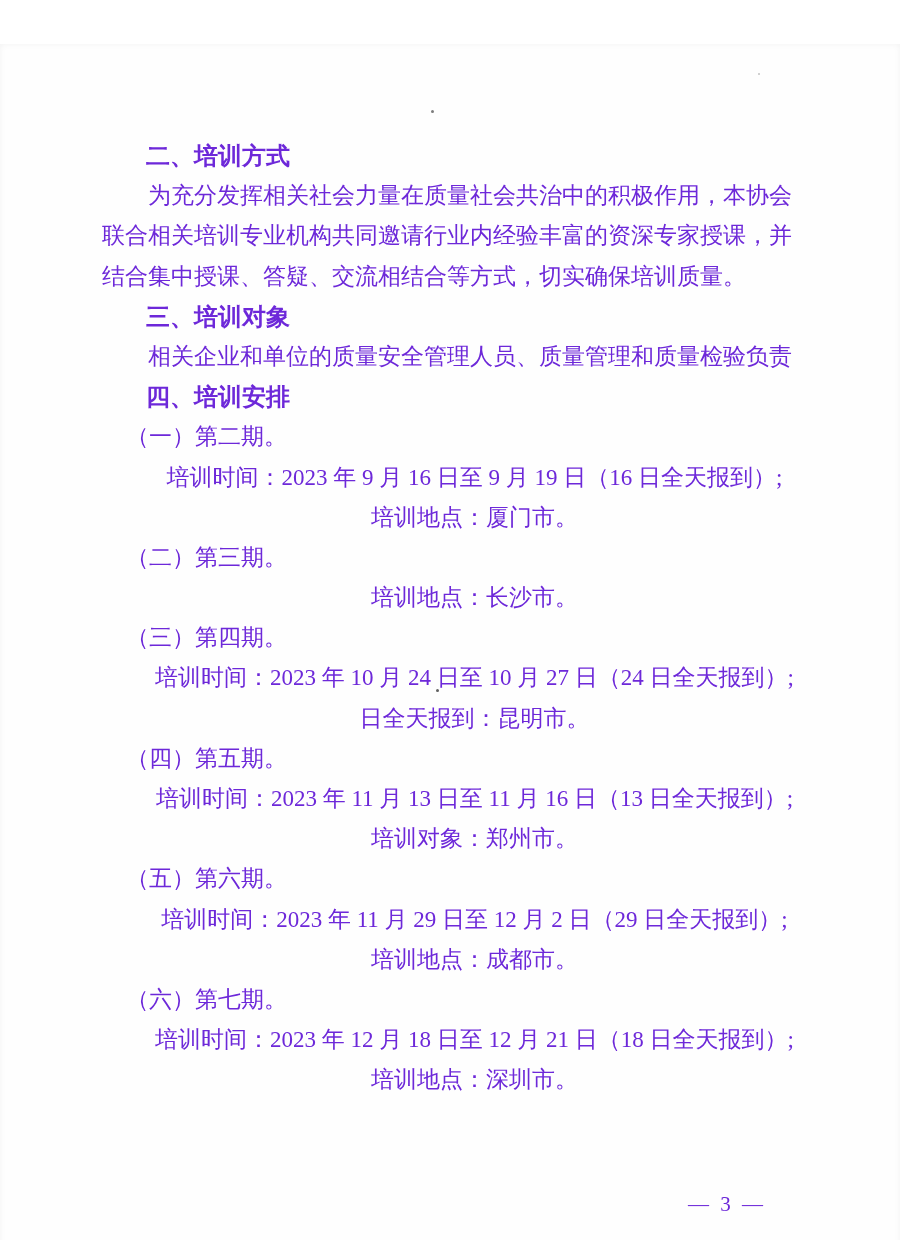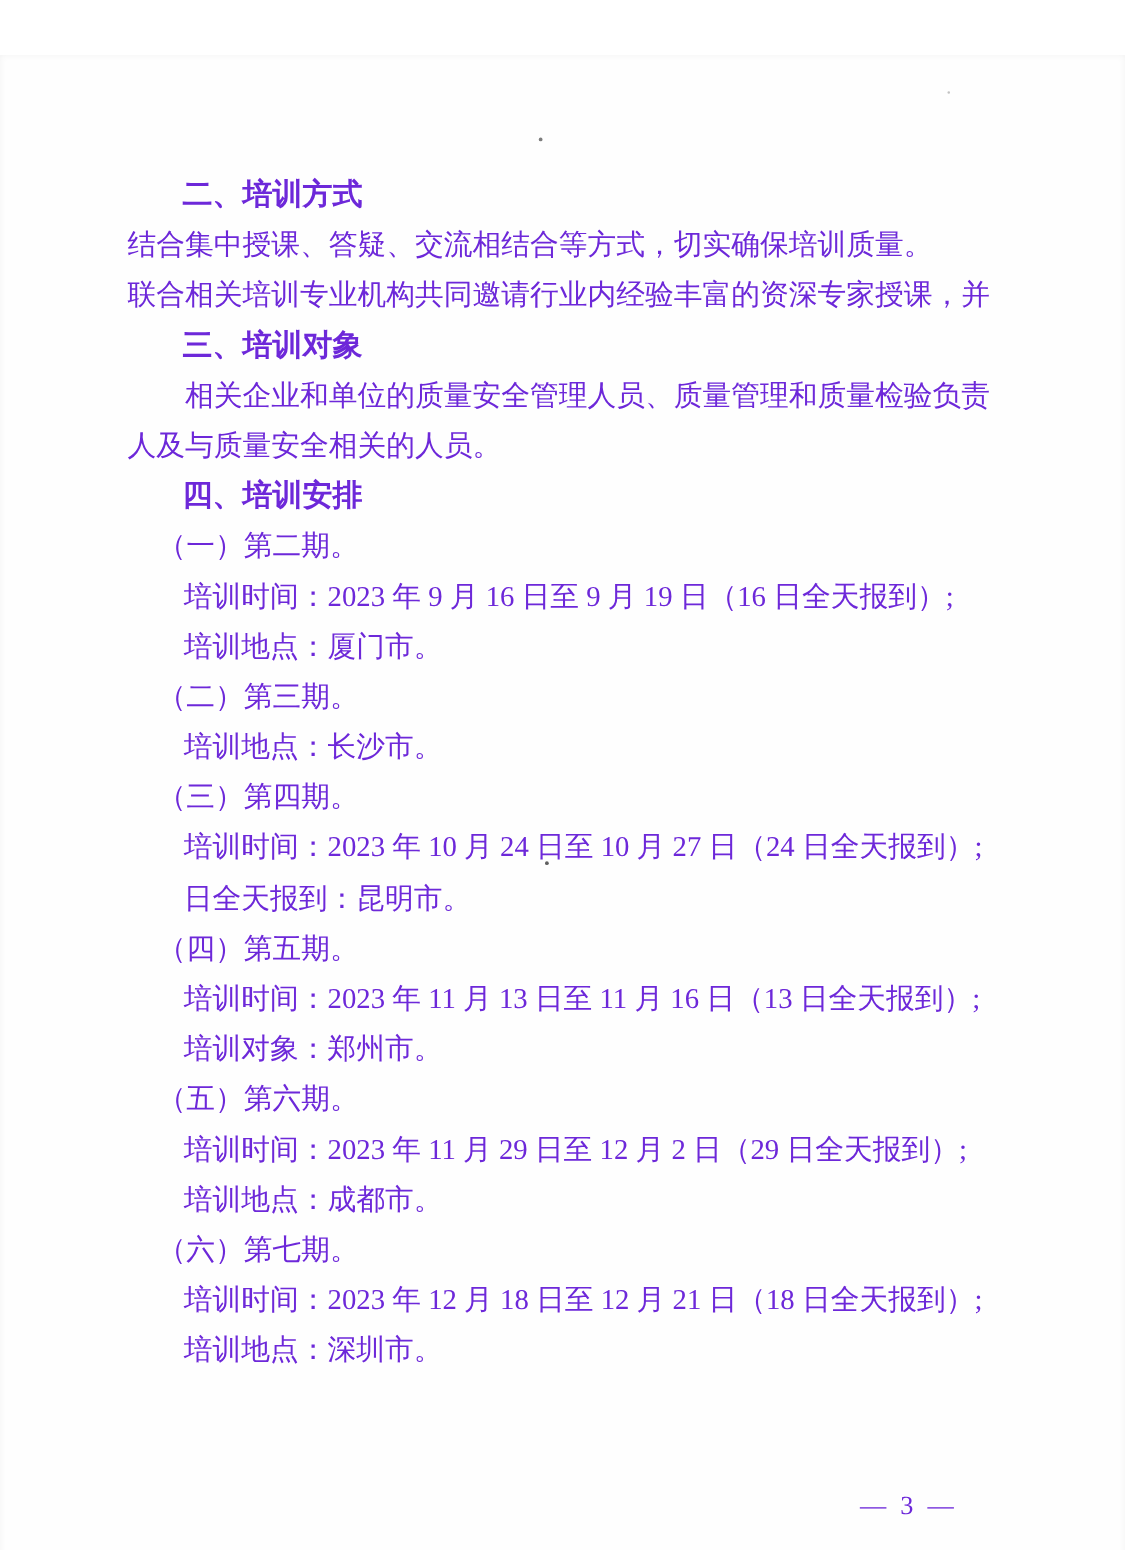--- a/index.html
+++ b/index.html
@@ -47,20 +47,21 @@
     margin-left: 0;
   }
   
   .line.s {
     font-weight: normal;
     margin-left: 24px;
   }
   
   .line.d {
     margin-left: 45px;
+    text-align: center;
   }
   .pagenum {
     position: absolute;
     top: 1144px;
     left: 688px;
     width: 130px;
     height: 32px;
     line-height: 32px;
     font-size: 21px;
     letter-spacing: 3px;
@@ -79,26 +80,26 @@
 
 <div class="page">
 
   <span class="speck s1"></span>
   <span class="speck s2"></span>
   <span class="speck s3"></span>
 
   <div class="textblock">
 
     <div class="line h">二、培训方式</div>
+    <div class="line ind">为充分发挥相关社会力量在质量社会共治中的积极作用，本协会</div>
+    <div class="line cont">联合相关培训专业机构共同邀请行业内经验丰富的资深专家授课，并</div>
     <div class="line cont">结合集中授课、答疑、交流相结合等方式，切实确保培训质量。</div>
-    <div class="line cont">联合相关培训专业机构共同邀请行业内经验丰富的资深专家授课，并</div>
 
     <div class="line h">三、培训对象</div>
     <div class="line ind">相关企业和单位的质量安全管理人员、质量管理和质量检验负责</div>
-    <div class="line cont">人及与质量安全相关的人员。</div>
 
     <div class="line h">四、培训安排</div>
 
     <div class="line s">（一）第二期。</div>
     <div class="line d">培训时间：2023 年 9 月 16 日至 9 月 19 日（16 日全天报到）;</div>
     <div class="line d">培训地点：厦门市。</div>
 
     <div class="line s">（二）第三期。</div>
     <div class="line d">培训地点：长沙市。</div>
 

